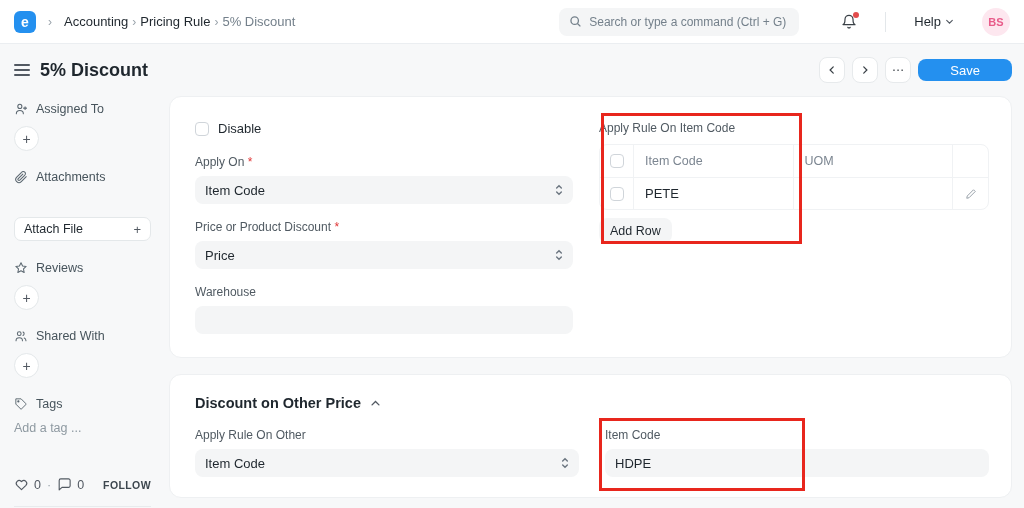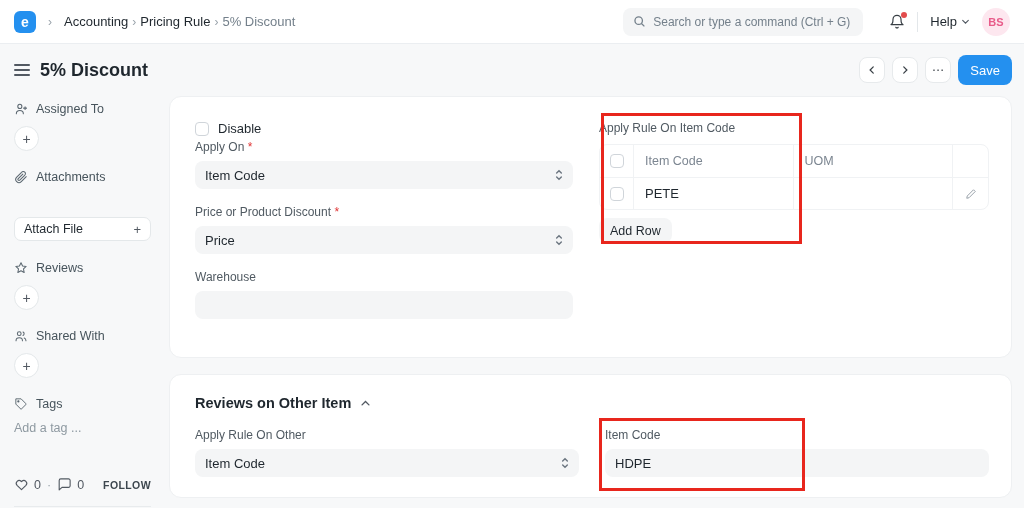--- a/index.html
+++ b/index.html
@@ -17,21 +17,21 @@
     display: flex; align-items: center; padding: 0 14px; gap: 8px;
   }
   .logo {
     width: 22px; height: 22px; border-radius: 6px; background: #2490ef;
     color: #fff; font-weight: 700; font-size: 14px;
     display: flex; align-items: center; justify-content: center; cursor: pointer;
   }
   .crumb-sep { color: #9aa3ab; font-size: 12px; padding: 0 4px; }
   .crumb { font-size: 13px; font-weight: 500; color: #1f272e; cursor: pointer; }
   .crumb.muted { color: #74808b; font-weight: 400; cursor: default; }
-  .nav-right { margin-left: auto; display: flex; align-items: center; gap: 12px; }
+  .nav-right { margin-left: auto; display: flex; align-items: center; gap: 28px; }
   .searchbar {
     width: 240px; height: 28px; background: #f4f5f6; border-radius: 8px;
     display: flex; align-items: center; padding: 0 10px; gap: 7px;
   }
   .searchbar svg { flex: 0 0 auto; }
   .searchbar input {
     border: none; outline: none; background: transparent; width: 100%;
     font-size: 12px; color: #1f272e;
     font-family: "Liberation Sans", sans-serif;
   }
@@ -52,21 +52,21 @@
   .burger { display: flex; flex-direction: column; gap: 3px; width: 16px; cursor: pointer; margin-right: 10px; }
   .burger span { height: 2px; background: #525962; border-radius: 1px; }
   .page-title { font-size: 18px; font-weight: 700; color: #1f272e; }
   .head-actions { margin-left: auto; display: flex; align-items: center; gap: 7px; }
   .icon-btn {
     width: 26px; height: 26px; border-radius: 8px; background: #ffffff;
     border: 1px solid #e7eaec; display: flex; align-items: center; justify-content: center;
     color: #383f45; cursor: pointer; font-size: 13px;
   }
   .save-btn {
-    height: 30px; padding: 0 12px; border-radius: 8px; border: none;
+    height: 22px; padding: 0 32px; border-radius: 8px; border: none;
     background: #2490ef; color: #fff; font-size: 13px; font-weight: 500;
     cursor: pointer; font-family: "Liberation Sans", sans-serif;
   }
   
   .content { display: flex; align-items: flex-start; }
   .sidebar { flex: 0 0 168px; padding: 6px 18px 0 14px; font-size: 12.5px; color: #47545c; }
   .sb-label { display: flex; align-items: center; gap: 8px; margin-bottom: 10px; }
   .sb-label svg { color: #5b6770; }
   .plus-btn {
     width: 25px; height: 25px; border-radius: 50%; background: #fff;
@@ -106,21 +106,21 @@
     font-size: 13px; color: #1f272e; cursor: pointer;
   }
   .control .chev { margin-left: auto; color: #6c7680; display: flex; }
   .mb16 { margin-bottom: 16px; }
   .checkbox-row { display: flex; align-items: center; gap: 9px; cursor: pointer; }
   .checkbox {
     width: 14px; height: 14px; border: 1.5px solid #d0d5da; border-radius: 4px; background: #fff; flex: 0 0 auto;
   }
   .cb-label { font-size: 13px; color: #1f272e; }
   .cb-desc { font-size: 12px; color: #74808b; margin: 8px 0 16px 0; }
-  .disable-row { margin-bottom: 4px; }
+  .disable-row { margin-bottom: 19px; }
   
   .grid-title { font-size: 12px; color: #505a62; margin-bottom: 9px; }
   .grid-table { border: 1px solid #f0f2f4; border-radius: 8px; overflow: hidden; background: #fff; }
   .g-row { display: grid; grid-template-columns: 34px 1fr 1fr 35px; height: 32px; }
   .g-row + .g-row { border-top: 1px solid #f0f2f4; }
   .g-cell { display: flex; align-items: center; padding: 0 11px; border-right: 1px solid #f0f2f4; font-size: 12.5px; }
   .g-cell:last-child { border-right: none; justify-content: center; }
   .g-cell.cbx { justify-content: center; padding: 0; }
   .g-head { color: #7c8691; }
   .g-val { color: #1f272e; font-size: 13px; }
@@ -348,21 +348,21 @@
             </div>
           </div>
         </div>
         <button class="add-row-btn">Add Row</button>
 
       </div>
     </section>
 
     <section class="card card-other">
       <div class="sec-title-row">
-        <span class="sec-title">Reviews on Other Item</span>
+        <span class="sec-title">Discount on Other Price</span>
         <svg width="11" height="11" viewBox="0 0 16 16" fill="none" stroke="currentColor" stroke-width="2" stroke-linecap="round">
             <path d="M3 10l5-5 5 5"></path>
           </svg>
       </div>
       <div class="grid2">
         <div>
           <div class="field-label">Apply Rule On Other</div>
           <div class="control">
             <span>Item Code</span>
             <span class="chev">

